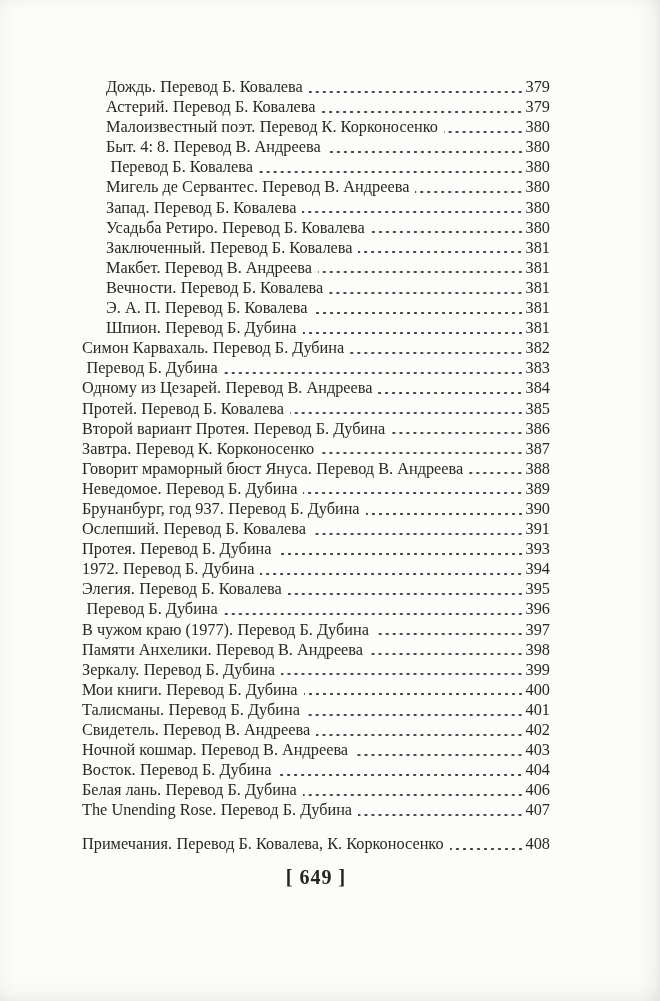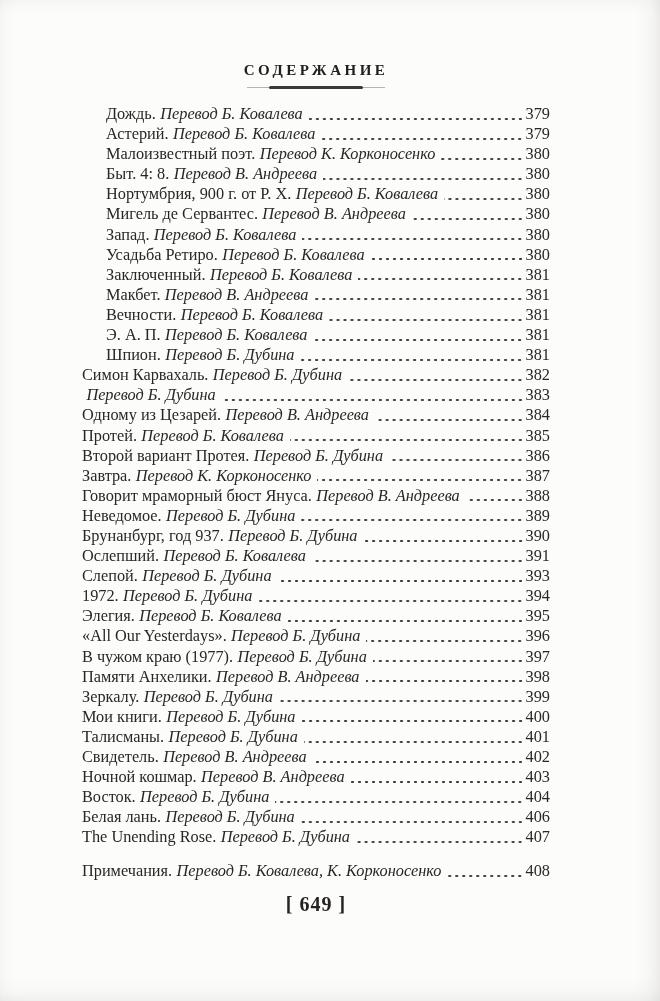--- a/index.html
+++ b/index.html
@@ -67,21 +67,21 @@
   .toc { margin-top: 15px; }
   .row {
     display: flex;
     align-items: flex-end;
     line-height: 20.1px;
     font-size: 16.3px;
   }
   .row.indent { padding-left: 24px; }
   .row.gap { margin-top: 14px; }
   .t  { white-space: pre; }
-  .tr { white-space: pre; font-style: italic; margin-left: 0.27em; }
+  .tr { white-space: pre; margin-left: 0.27em; }
   .leader {
     flex: 1;
     align-self: stretch;
     min-width: 10px;
     margin-left: 6px;
     margin-right: 1px;
     background-image: radial-gradient(circle, #3b3b3b 1.05px, rgba(0,0,0,0) 1.5px);
     background-size: 7px 4px;
     background-repeat: repeat-x;
     background-position: right 1px bottom 3.5px;
@@ -93,24 +93,20 @@
     font-size: 20px;
     font-weight: 700;
     color: #262320;
     letter-spacing: 1px;
   }
 </style>
 </head>
 <body>
 
 <div class="page">
-  <div class="header">
-    <h1>СОДЕРЖАНИЕ</h1>
-    <div class="ornament"></div>
-  </div>
 
   <div class="toc">
   <div class="row indent">
     <span class="t">Дождь.</span>
     <span class="tr">Перевод Б. Ковалева</span>
     <span class="leader"></span>
     <span class="pg">379</span>
   </div>
 
   <div class="row indent">
@@ -128,21 +124,20 @@
   </div>
 
   <div class="row indent">
     <span class="t">Быт. 4: 8.</span>
     <span class="tr">Перевод В. Андреева</span>
     <span class="leader"></span>
     <span class="pg">380</span>
   </div>
 
   <div class="row indent">
-    <span class="t">Нортумбрия, 900 г. от Р. Х.</span>
     <span class="tr">Перевод Б. Ковалева</span>
     <span class="leader"></span>
     <span class="pg">380</span>
   </div>
 
   <div class="row indent">
     <span class="t">Мигель де Сервантес.</span>
     <span class="tr">Перевод В. Андреева</span>
     <span class="leader"></span>
     <span class="pg">380</span>
@@ -260,42 +255,41 @@
   </div>
 
   <div class="row">
     <span class="t">Ослепший.</span>
     <span class="tr">Перевод Б. Ковалева</span>
     <span class="leader"></span>
     <span class="pg">391</span>
   </div>
 
   <div class="row">
-    <span class="t">Слепой.</span>
+    <span class="t">Протея.</span>
     <span class="tr">Перевод Б. Дубина</span>
     <span class="leader"></span>
     <span class="pg">393</span>
   </div>
 
   <div class="row">
     <span class="t">1972.</span>
     <span class="tr">Перевод Б. Дубина</span>
     <span class="leader"></span>
     <span class="pg">394</span>
   </div>
 
   <div class="row">
     <span class="t">Элегия.</span>
     <span class="tr">Перевод Б. Ковалева</span>
     <span class="leader"></span>
     <span class="pg">395</span>
   </div>
 
   <div class="row">
-    <span class="t">«All Our Yesterdays».</span>
     <span class="tr">Перевод Б. Дубина</span>
     <span class="leader"></span>
     <span class="pg">396</span>
   </div>
 
   <div class="row">
     <span class="t">В чужом краю (1977).</span>
     <span class="tr">Перевод Б. Дубина</span>
     <span class="leader"></span>
     <span class="pg">397</span>

